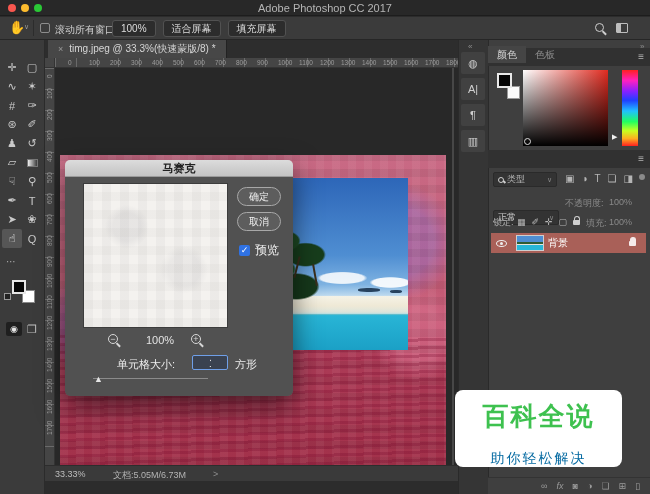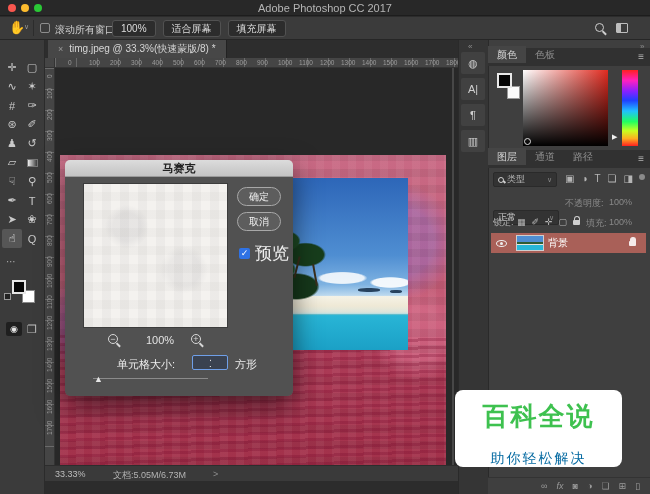--- a/index.html
+++ b/index.html
@@ -157,21 +157,21 @@
   .dlg-preview{position:absolute;left:18px;top:6px;width:145px;height:145px;background:#f4f2ef;border:1px solid #3c3c3c;
     background-image:
       radial-gradient(circle at 30% 30%, rgba(120,120,130,0.10) 0 14px, transparent 22px),
       radial-gradient(circle at 70% 60%, rgba(120,120,130,0.08) 0 16px, transparent 24px),
       repeating-linear-gradient(90deg, rgba(0,0,0,0.03) 0 9px, transparent 9px 18px),
       repeating-linear-gradient(0deg, rgba(0,0,0,0.025) 0 9px, transparent 9px 18px);}
   .dlg-btn{position:absolute;left:172px;width:44px;height:19px;border-radius:10px;border:1px solid #a8a8a8;background:rgba(255,255,255,0.07);color:#f0f0f0;font-size:10px;text-align:center;line-height:17px;}
   .dlg-ok{top:10px;} .dlg-cancel{top:35px;}
   .dlg-checkrow{position:absolute;left:174px;top:65px;display:flex;align-items:center;gap:5px;}
   .dlg-cb{width:11px;height:11px;background:#2f72e4;border-radius:2px;color:#fff;font-size:9px;line-height:11px;text-align:center;}
-  .dlg-cblabel{color:#f0f0f0;font-size:17px;text-align:right;}
+  .dlg-cblabel{color:#f0f0f0;font-size:12px;text-align:right;}
   .dlg-zoomrow{position:absolute;left:0;top:156px;width:180px;height:14px;}
   .dlg-mag{position:absolute;top:1px;width:10px;height:10px;border:1.3px solid #d8d8d8;border-radius:50%;color:#d8d8d8;font-size:9px;line-height:8px;text-align:center;}
   .dlg-mag::after{content:"";position:absolute;width:5px;height:1.5px;background:#d8d8d8;right:-4px;bottom:-2px;transform:rotate(45deg);}
   .dlg-zoomval{position:absolute;left:70px;top:1px;width:50px;text-align:center;color:#e3e3e3;font-size:11px;}
   .dlg-cellrow{position:absolute;left:0;top:178px;width:228px;height:16px;}
   .dlg-celllabel{position:absolute;left:52px;top:2px;color:#eee;font-size:11px;}
   .dlg-input{position:absolute;left:127px;top:0;width:36px;height:15px;background:#3a4250;border:1px solid #6f9fe8;border-radius:2px;color:#fff;font-size:11px;padding:0 16px;}
   .dlg-shape{position:absolute;left:170px;top:2px;color:#eee;font-size:11px;}
   .dlg-sliderline{position:absolute;left:28px;top:201px;width:115px;height:1px;background:#8b8b8b;}
   .dlg-thumb{position:absolute;left:29px;top:197px;color:#e5e5e5;font-size:9px;}
@@ -330,21 +330,20 @@
     <span class="pmenu">≡</span>
   </div>
   <span class="fg-swatch"></span>
   <span class="bg-swatch"></span>
   <div class="sb-square"></div>
   <span class="sb-cursor"></span>
   <span class="hue-pointer">▶</span>
   <div class="hue-bar"></div>
 
   <div class="ptabs" style="top:150px;">
-    <span id="layers-tabs"><span class="ptab active">图层</span><span class="ptab">通道</span><span class="ptab">路径</span></span>
     <span class="pmenu">≡</span>
   </div>
 
   <div class="l-filter">
     <span class="l-search">
       <span class="mag"></span>
       <span>类型</span>
       <span style="margin-left:auto;font-size:7px;color:#888;">∨</span>
     </span>
     <span class="l-ficons" id="filter-icons">

